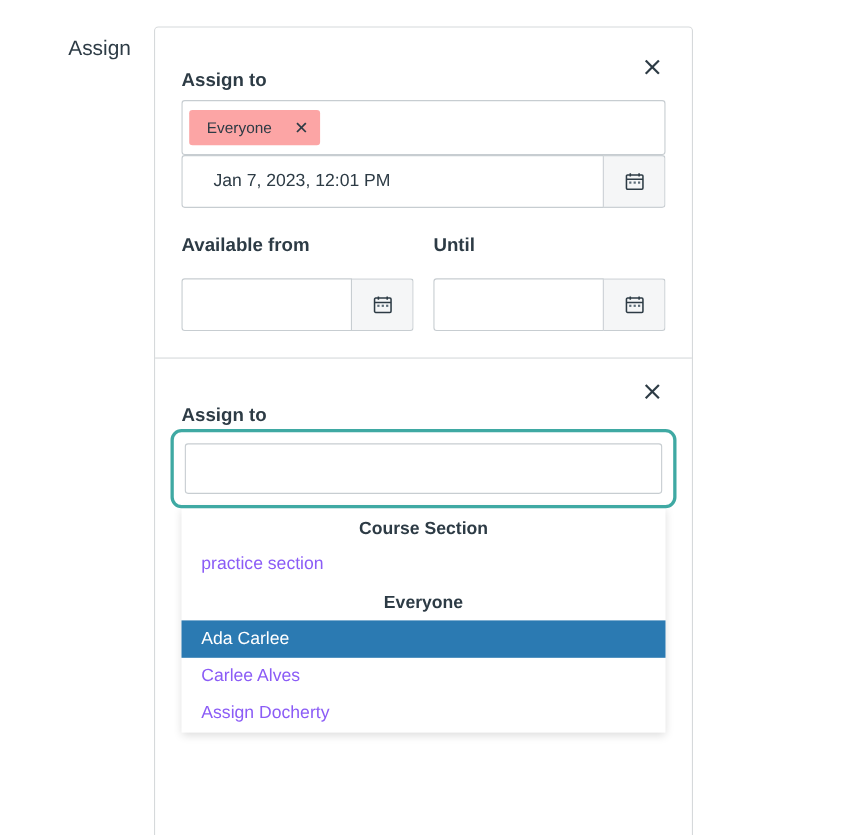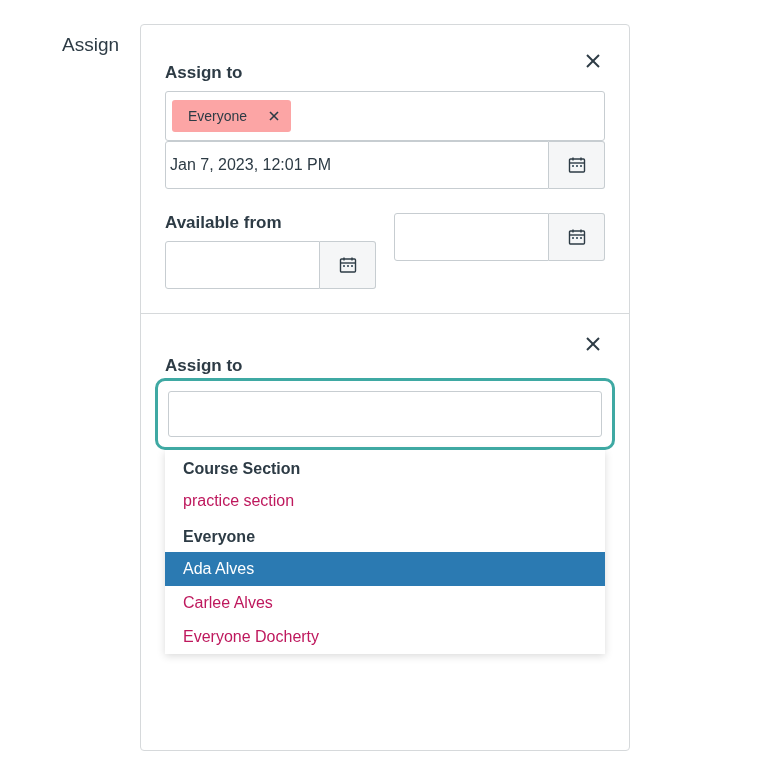--- a/index.html
+++ b/index.html
@@ -89,21 +89,21 @@
   .pill-x svg { width: 10px; height: 10px; }
 
   .date-row {
     display: flex;
   }
   .date-field {
     flex: 1;
     border: 1px solid #c7cdd1;
     border-radius: 3px 0 0 3px;
     height: 48px;
-    padding: 0 4px;
+    padding: 0 28px;
     font-size: 16px;
     color: #2d3b45;
     display: flex;
     align-items: center;
     background: #fff;
   }
   .date-btn {
     width: 56px;
     height: 48px;
     border: 1px solid #c7cdd1;
@@ -117,21 +117,21 @@
   }
   .cal-icon {
     width: 18px;
     height: 18px;
   }
   .two-col {
     display: flex;
     gap: 18px;
   }
   .two-col > .col { flex: 1; }
-  .two-col .field-label { margin-top: 0; margin-bottom: 8px; }
+  .two-col .field-label { margin-top: 0; margin-bottom: 20px; }
 
   .avail-block { margin-top: 24px; }
 
   
   .highlight-input {
     border: 3px solid #3fa9a3;
     border-radius: 10px;
     padding: 10px;
     margin: 0 -10px;
     box-shadow: 0 0 0 0 rgba(0,0,0,0);
@@ -148,24 +148,25 @@
     right: 24px;
     background: #fff;
     box-shadow: 0 2px 8px rgba(0,0,0,0.15);
     z-index: 20;
     font-size: 16px;
   }
   .dropdown .group-header {
     padding: 10px 18px 6px 18px;
     font-weight: 700;
     color: #2d3b45;
+    text-align: center;
   }
   .dropdown .option {
     padding: 8px 18px;
-    color: #be185d;
+    color: #8b5cf6;
     cursor: pointer;
   }
   .dropdown .option.highlighted {
     background: #2b7ab2;
     color: #fff;
   }
 
   .shadow-footer {
     position: absolute;
     left: 140px;
@@ -246,20 +247,21 @@
                 <line x1="5" y1="1.5" x2="5" y2="4.5"></line>
                 <line x1="13" y1="1.5" x2="13" y2="4.5"></line>
                 <rect x="4" y="9" width="2" height="2" fill="#5b6b77" stroke="none"></rect>
                 <rect x="8" y="9" width="2" height="2" fill="#5b6b77" stroke="none"></rect>
                 <rect x="12" y="9" width="2" height="2" fill="#5b6b77" stroke="none"></rect>
               </svg>
             </div>
           </div>
         </div>
         <div class="col">
+          <div class="field-label">Until</div>
           <div class="date-row">
             <div class="date-field">
               <span></span>
             </div>
             <div class="date-btn">
               <svg class="cal-icon" viewBox="0 0 18 18" fill="none" stroke="#5b6b77" stroke-width="1.4">
                 <rect x="1.5" y="3" width="15" height="13" rx="1"></rect>
                 <line x1="1.5" y1="7" x2="16.5" y2="7"></line>
                 <line x1="5" y1="1.5" x2="5" y2="4.5"></line>
                 <line x1="13" y1="1.5" x2="13" y2="4.5"></line>
@@ -284,22 +286,22 @@
 
       <div class="highlight-input" style="margin-top:2px; position:relative; z-index:30;">
         <div class="inner"></div>
       </div>
 
       <div class="dropdown" id="dropdown" style="top:136px;">
 
       <div class="group-header">Course Section</div>
           <div class="option">practice section</div>
           <div class="group-header">Everyone</div>
-          <div class="option highlighted">Ada Alves</div>
+          <div class="option highlighted">Ada Carlee</div>
           <div class="option">Carlee Alves</div>
-          <div class="option">Everyone Docherty</div>
+          <div class="option">Assign Docherty</div>
         </div>
     </div>
 
   </div>
 
   <div class="shadow-footer" style="top:680px;"></div>
 </div>
 
 </body></html>

